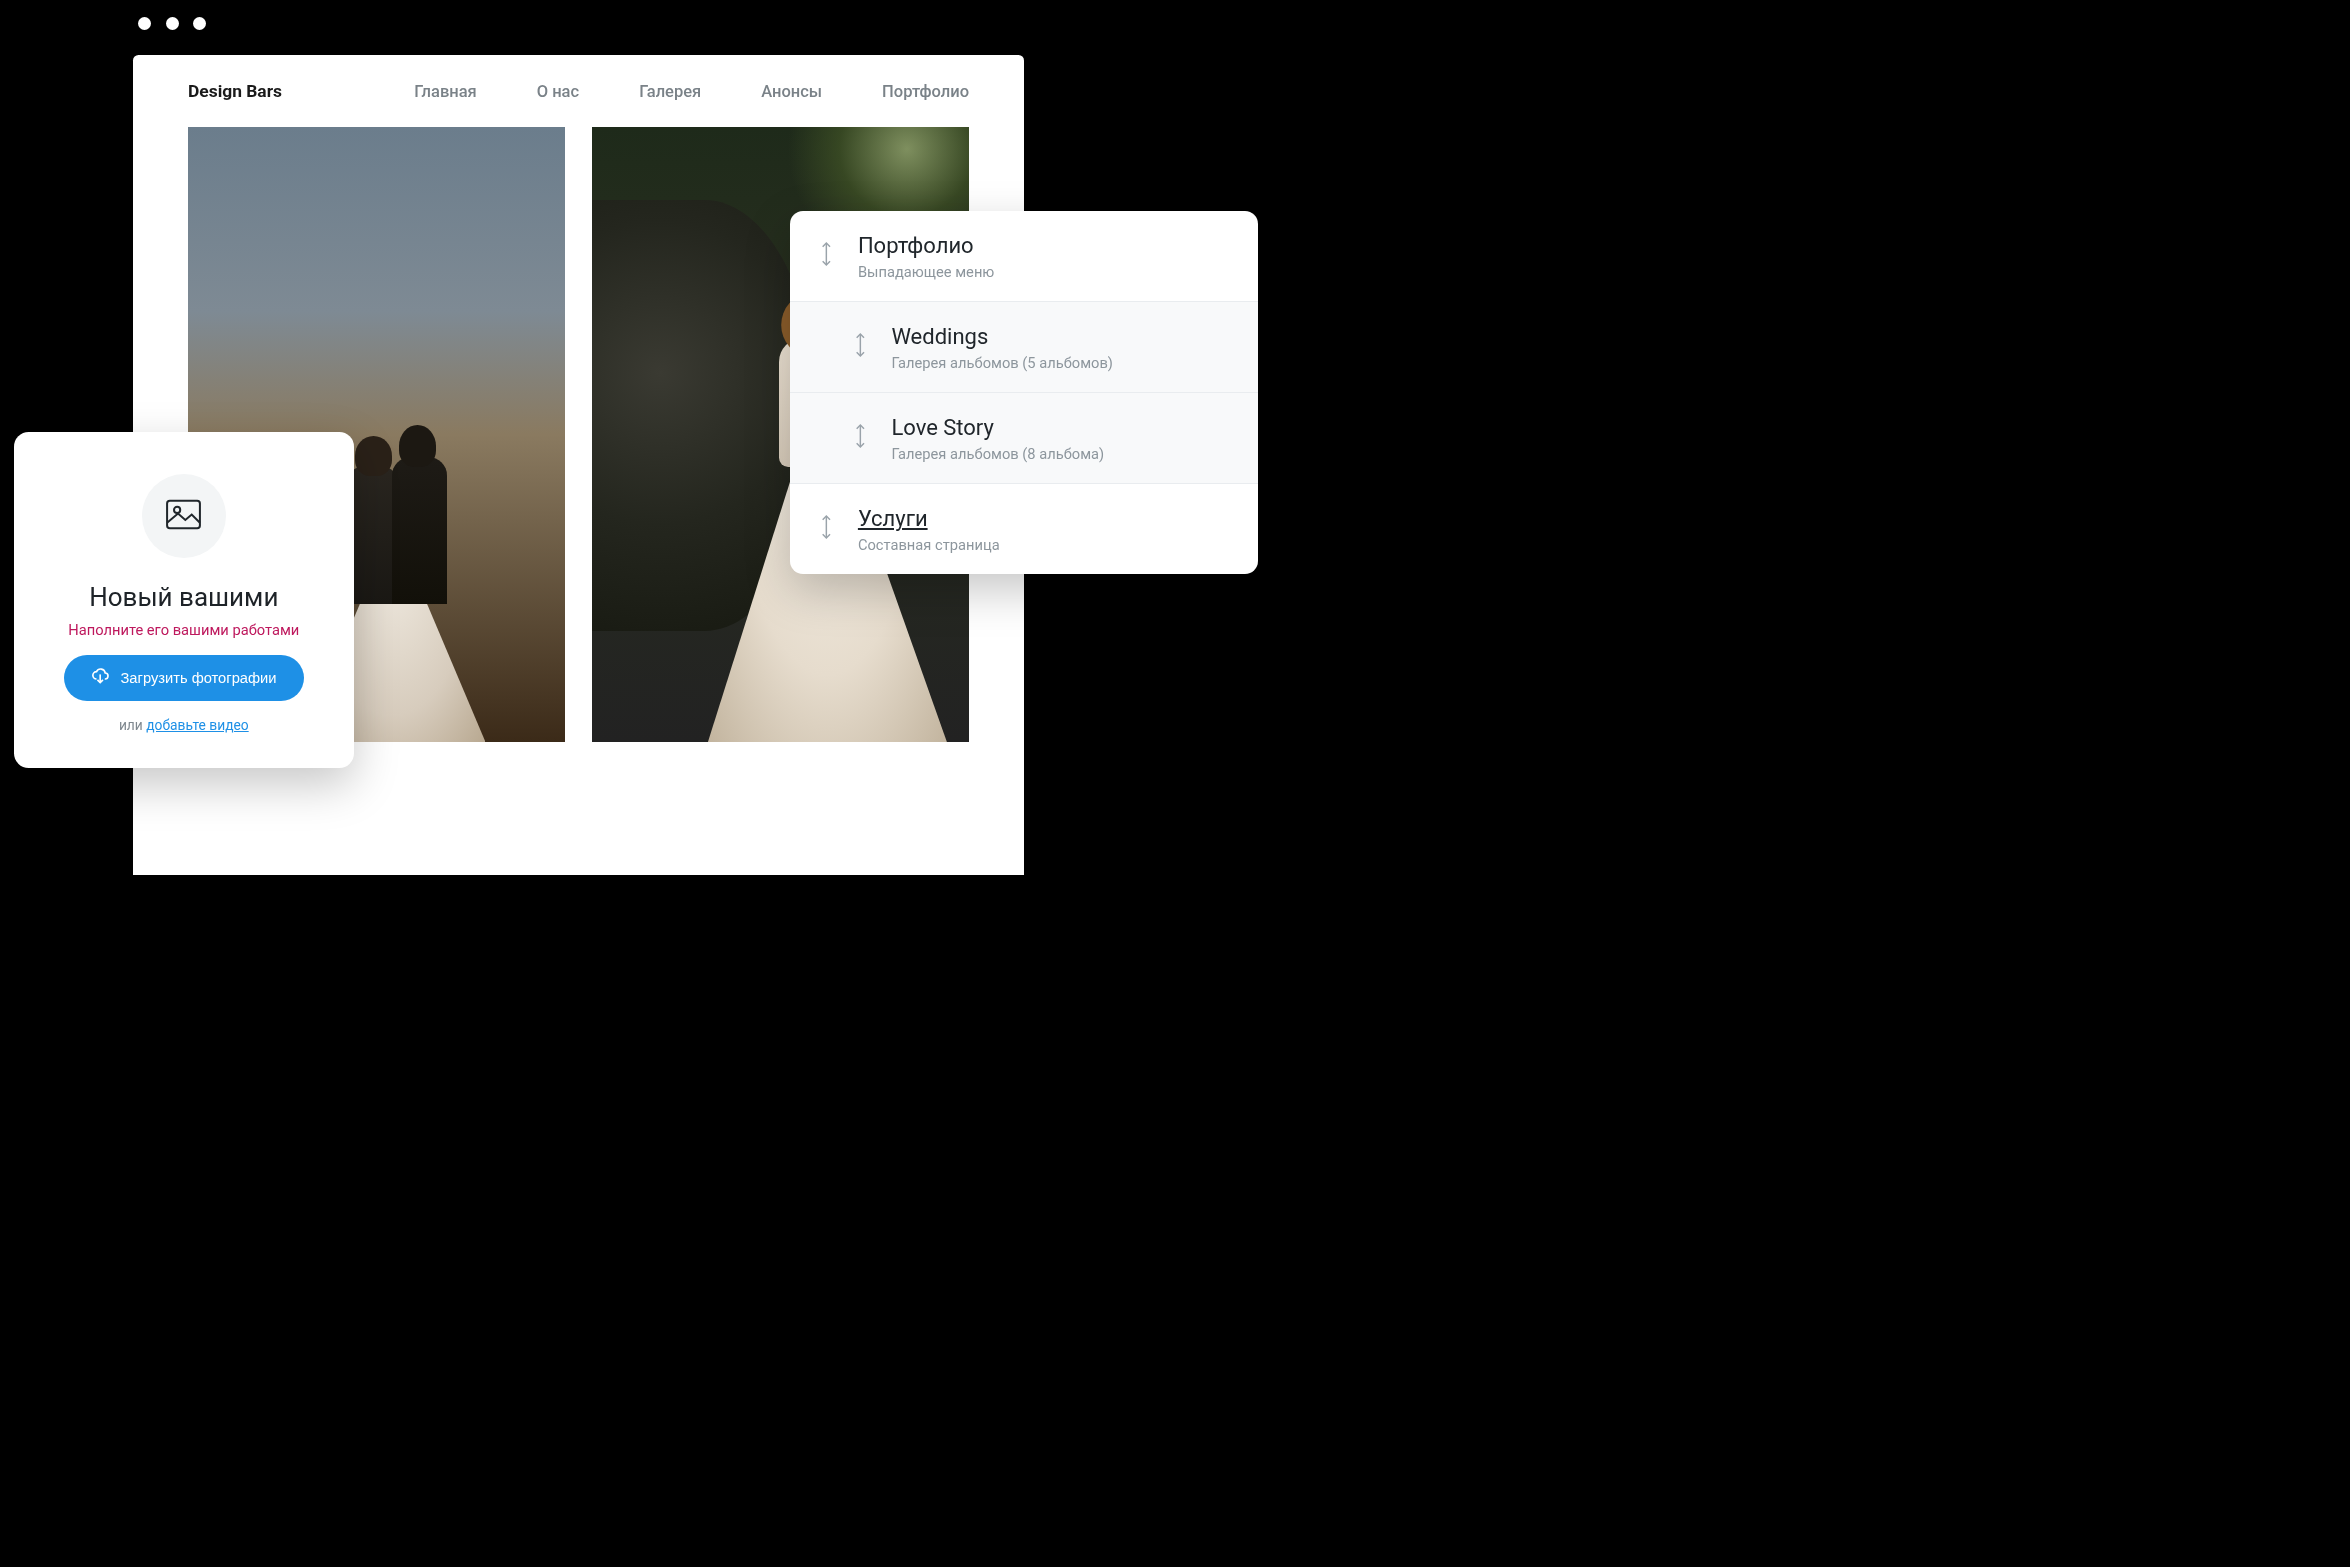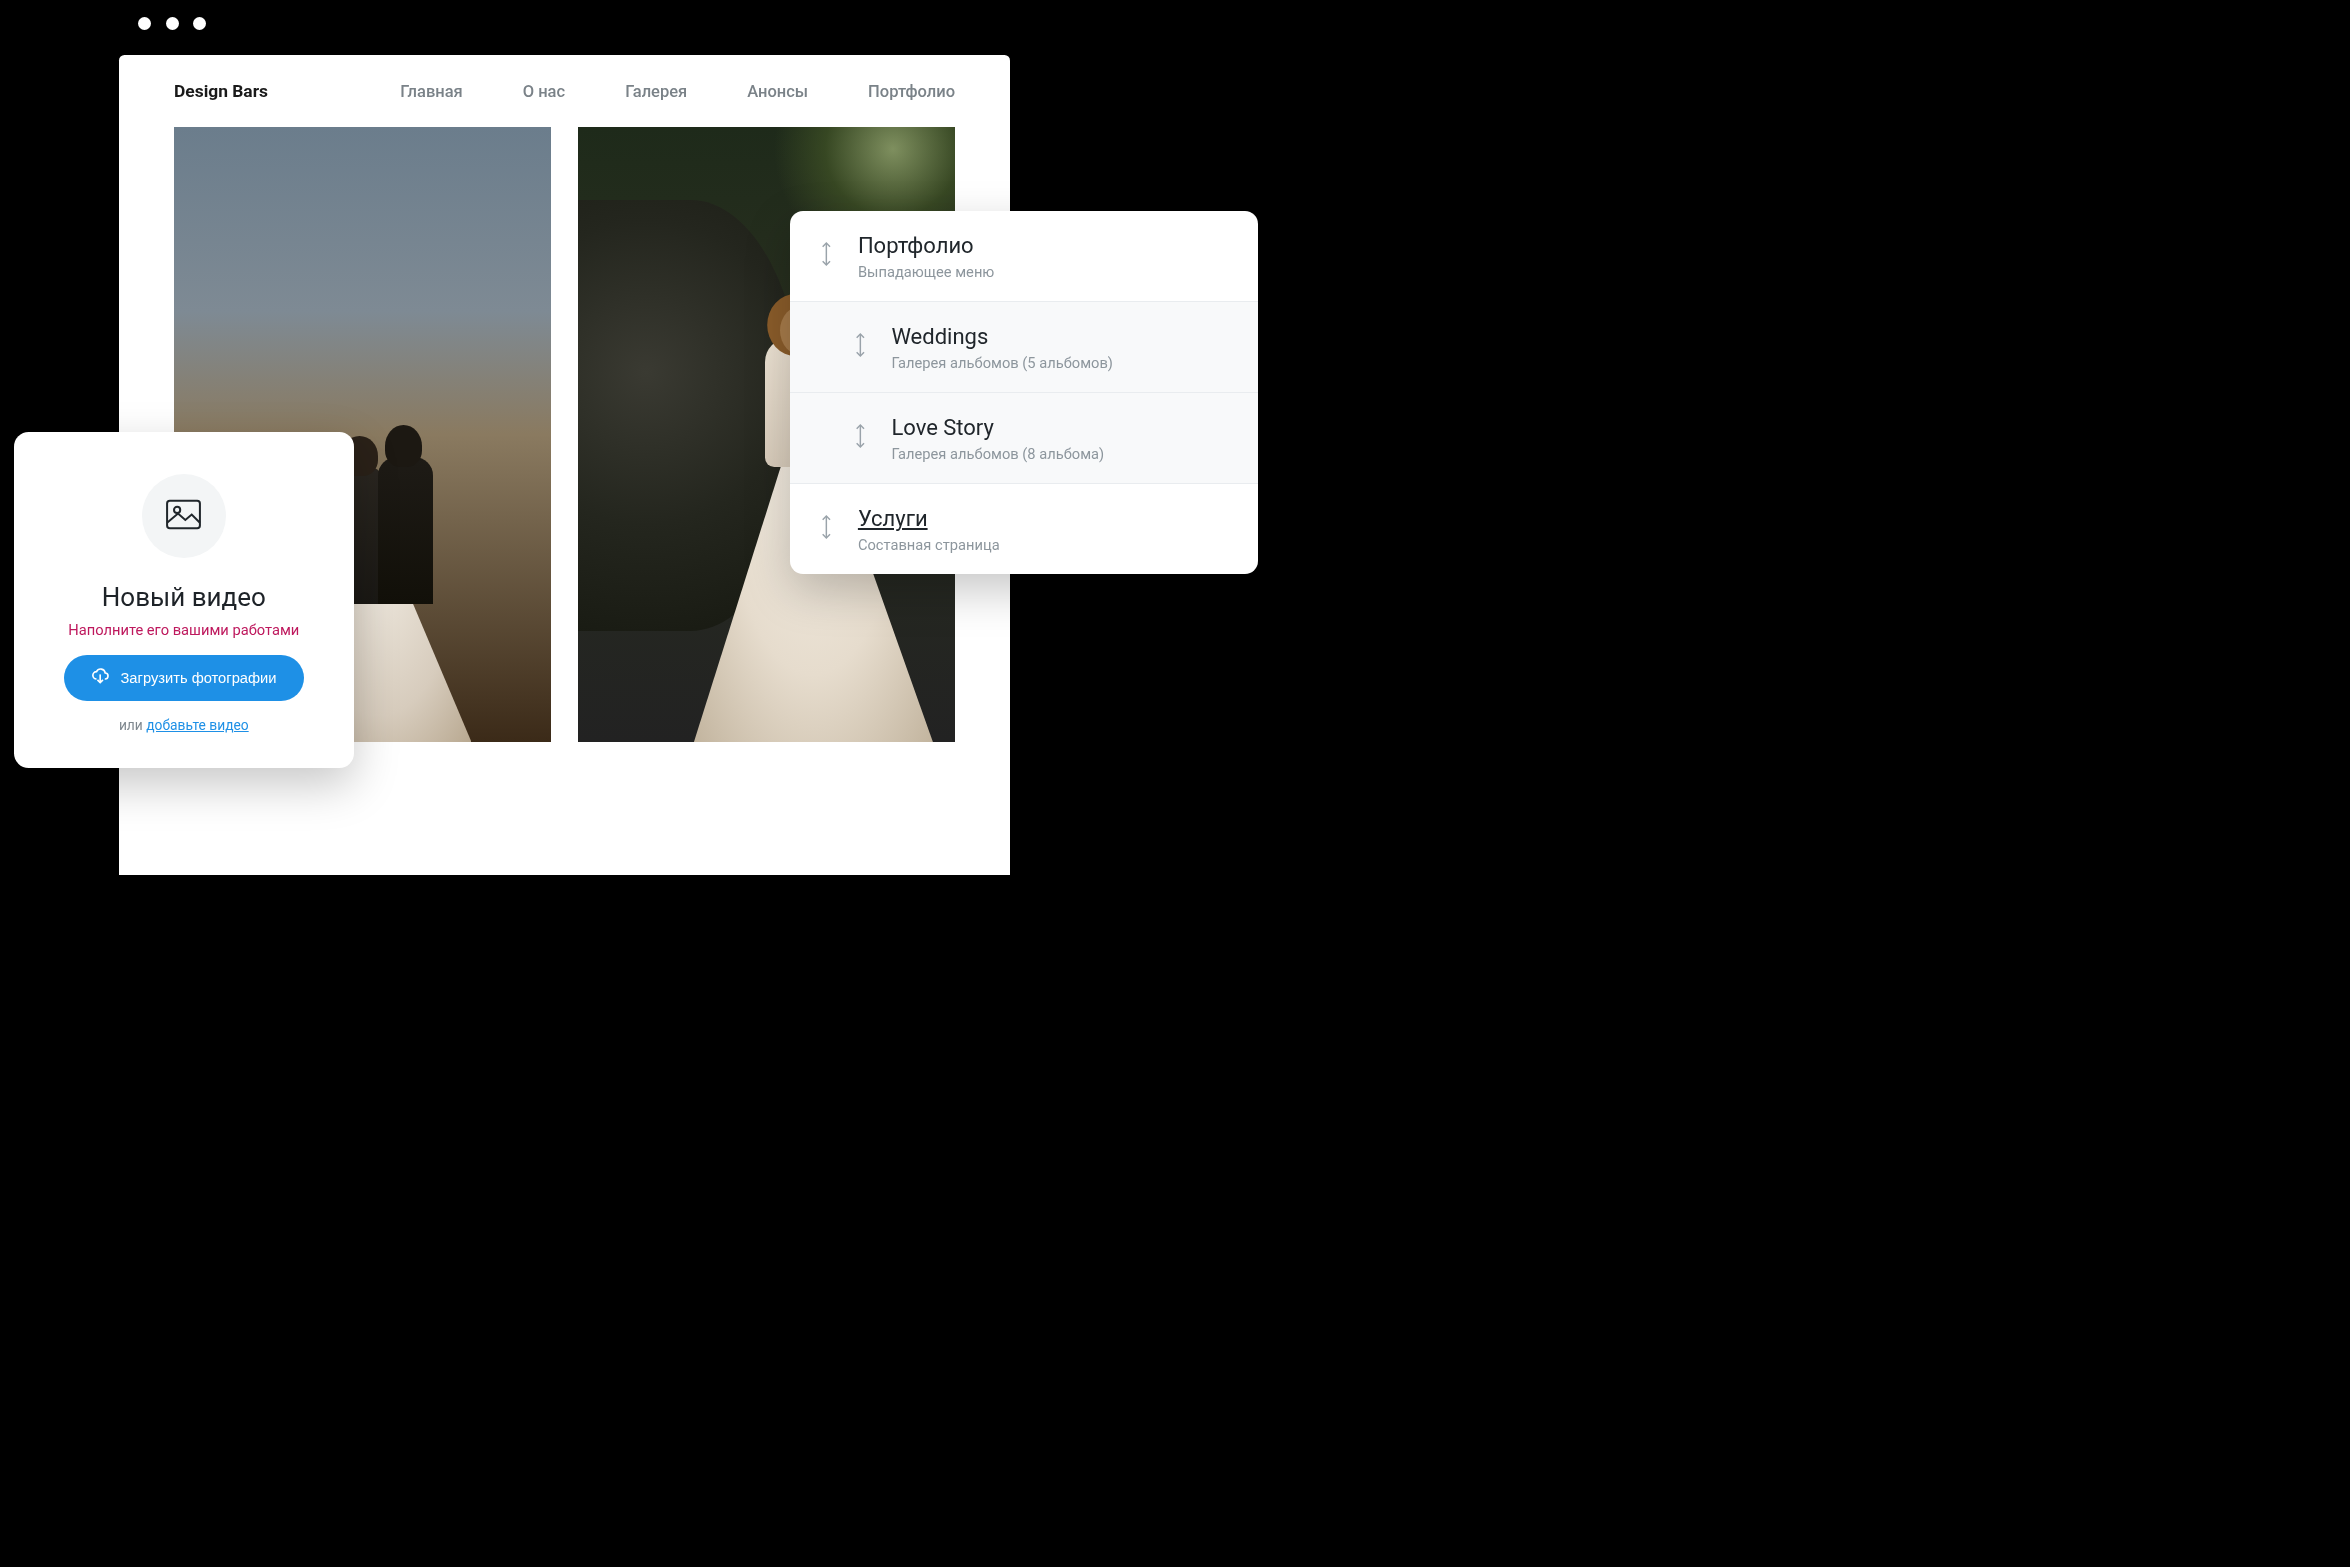--- a/index.html
+++ b/index.html
@@ -24,21 +24,21 @@
     width: 13px;
     height: 13px;
     border-radius: 50%;
     background: #fff;
   }
 
   
   .site-window {
     position: absolute;
     top: 55px;
-    left: 119px;
+    left: 133px;
     width: 891px;
     height: 851px;
     background: #fff;
     border-radius: 5.5px;
     overflow: hidden;
   }
   .site-header {
     display: flex;
     align-items: center;
     justify-content: space-between;
@@ -412,21 +412,21 @@
 <div class="album-card">
   <div class="icon-circle">
     <span>
       <svg width="37" height="31" viewBox="0 0 40 34" fill="none" stroke="#20262b" stroke-width="2.2">
         <rect x="2" y="2" width="36" height="30" rx="3"></rect>
         <circle cx="13" cy="12" r="3.4"></circle>
         <path d="M2 26 L14 16 L22 23 L29 17 L38 26"></path>
       </svg>
     </span>
   </div>
-  <div class="album-title">Новый видео</div>
+  <div class="album-title">Новый вашими</div>
   <div class="album-sub">Наполните его вашими работами</div>
   <button class="upload-btn">
     <span>
       <svg width="18.4" height="16.5" viewBox="0 0 20 18" fill="none" stroke="#fff" stroke-width="1.8">
         <path d="M6 12 A4 4 0 0 1 6 4 A5 5 0 0 1 15.5 5.5 A3.2 3.2 0 0 1 15 12"></path>
         <path d="M10 7 L10 16"></path>
           <path d="M7 13 L10 16 L13 13"></path>
       </svg>
     </span>
     <span>Загрузить фотографии</span>

